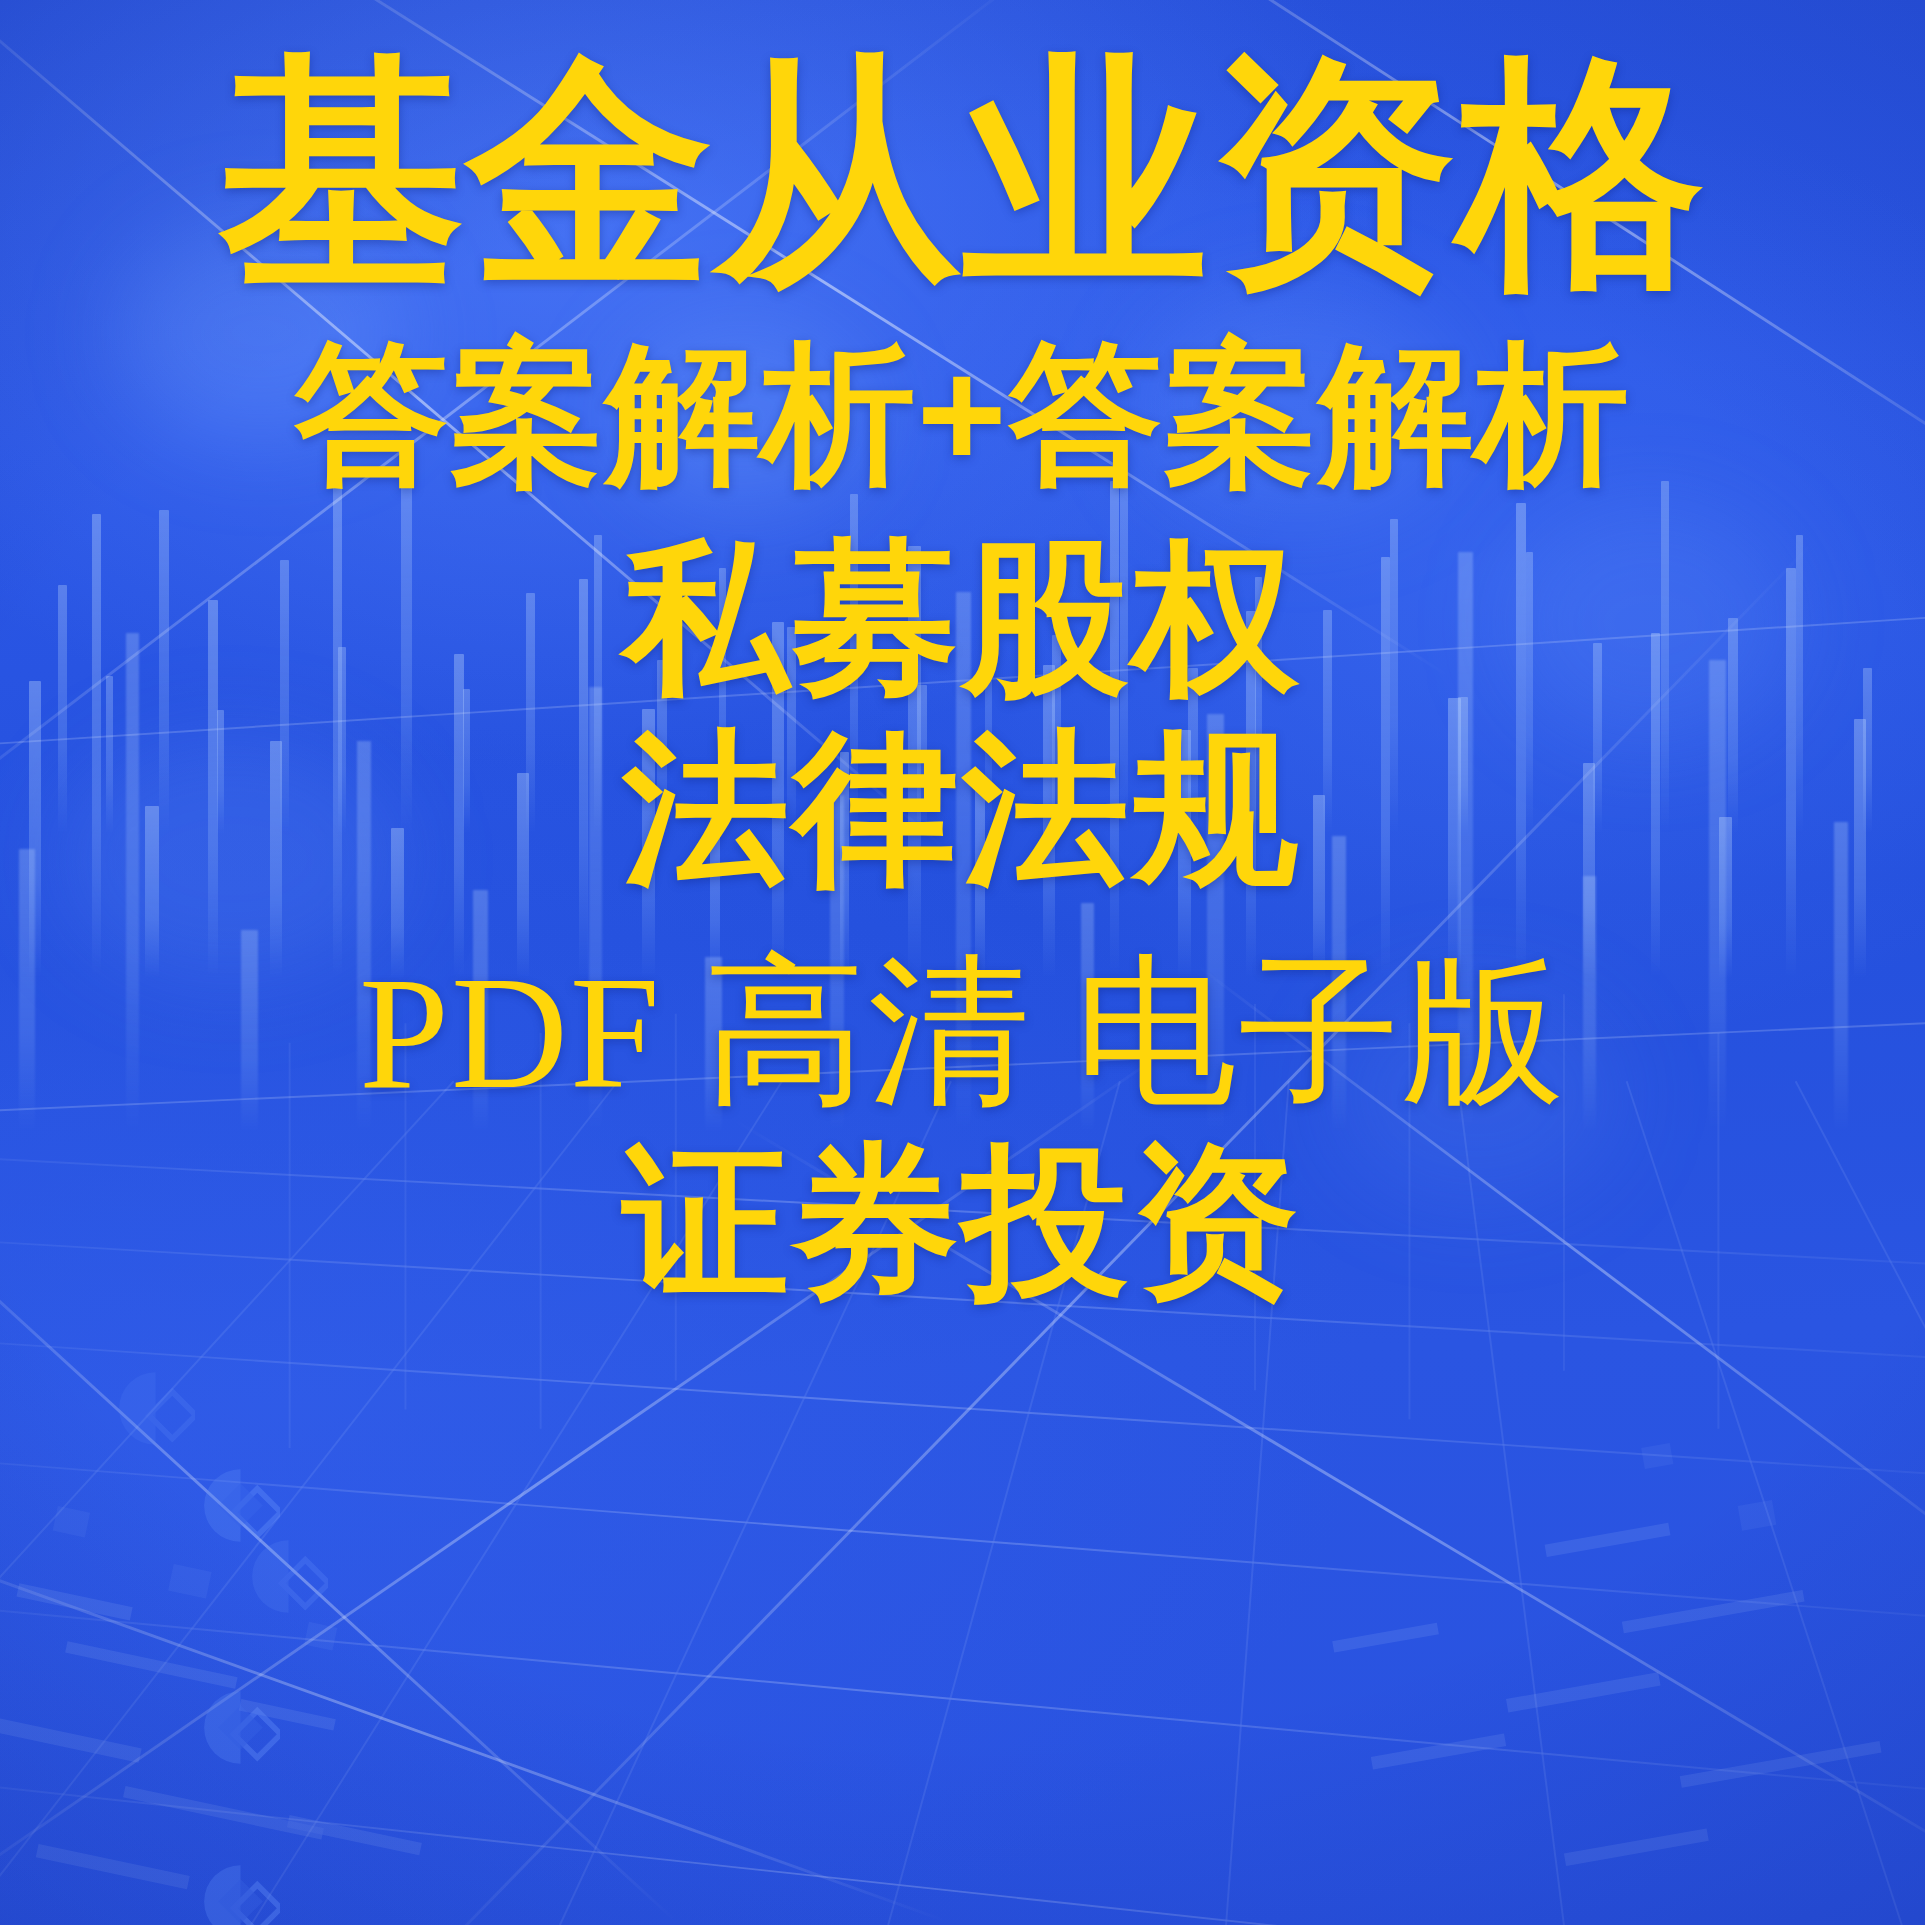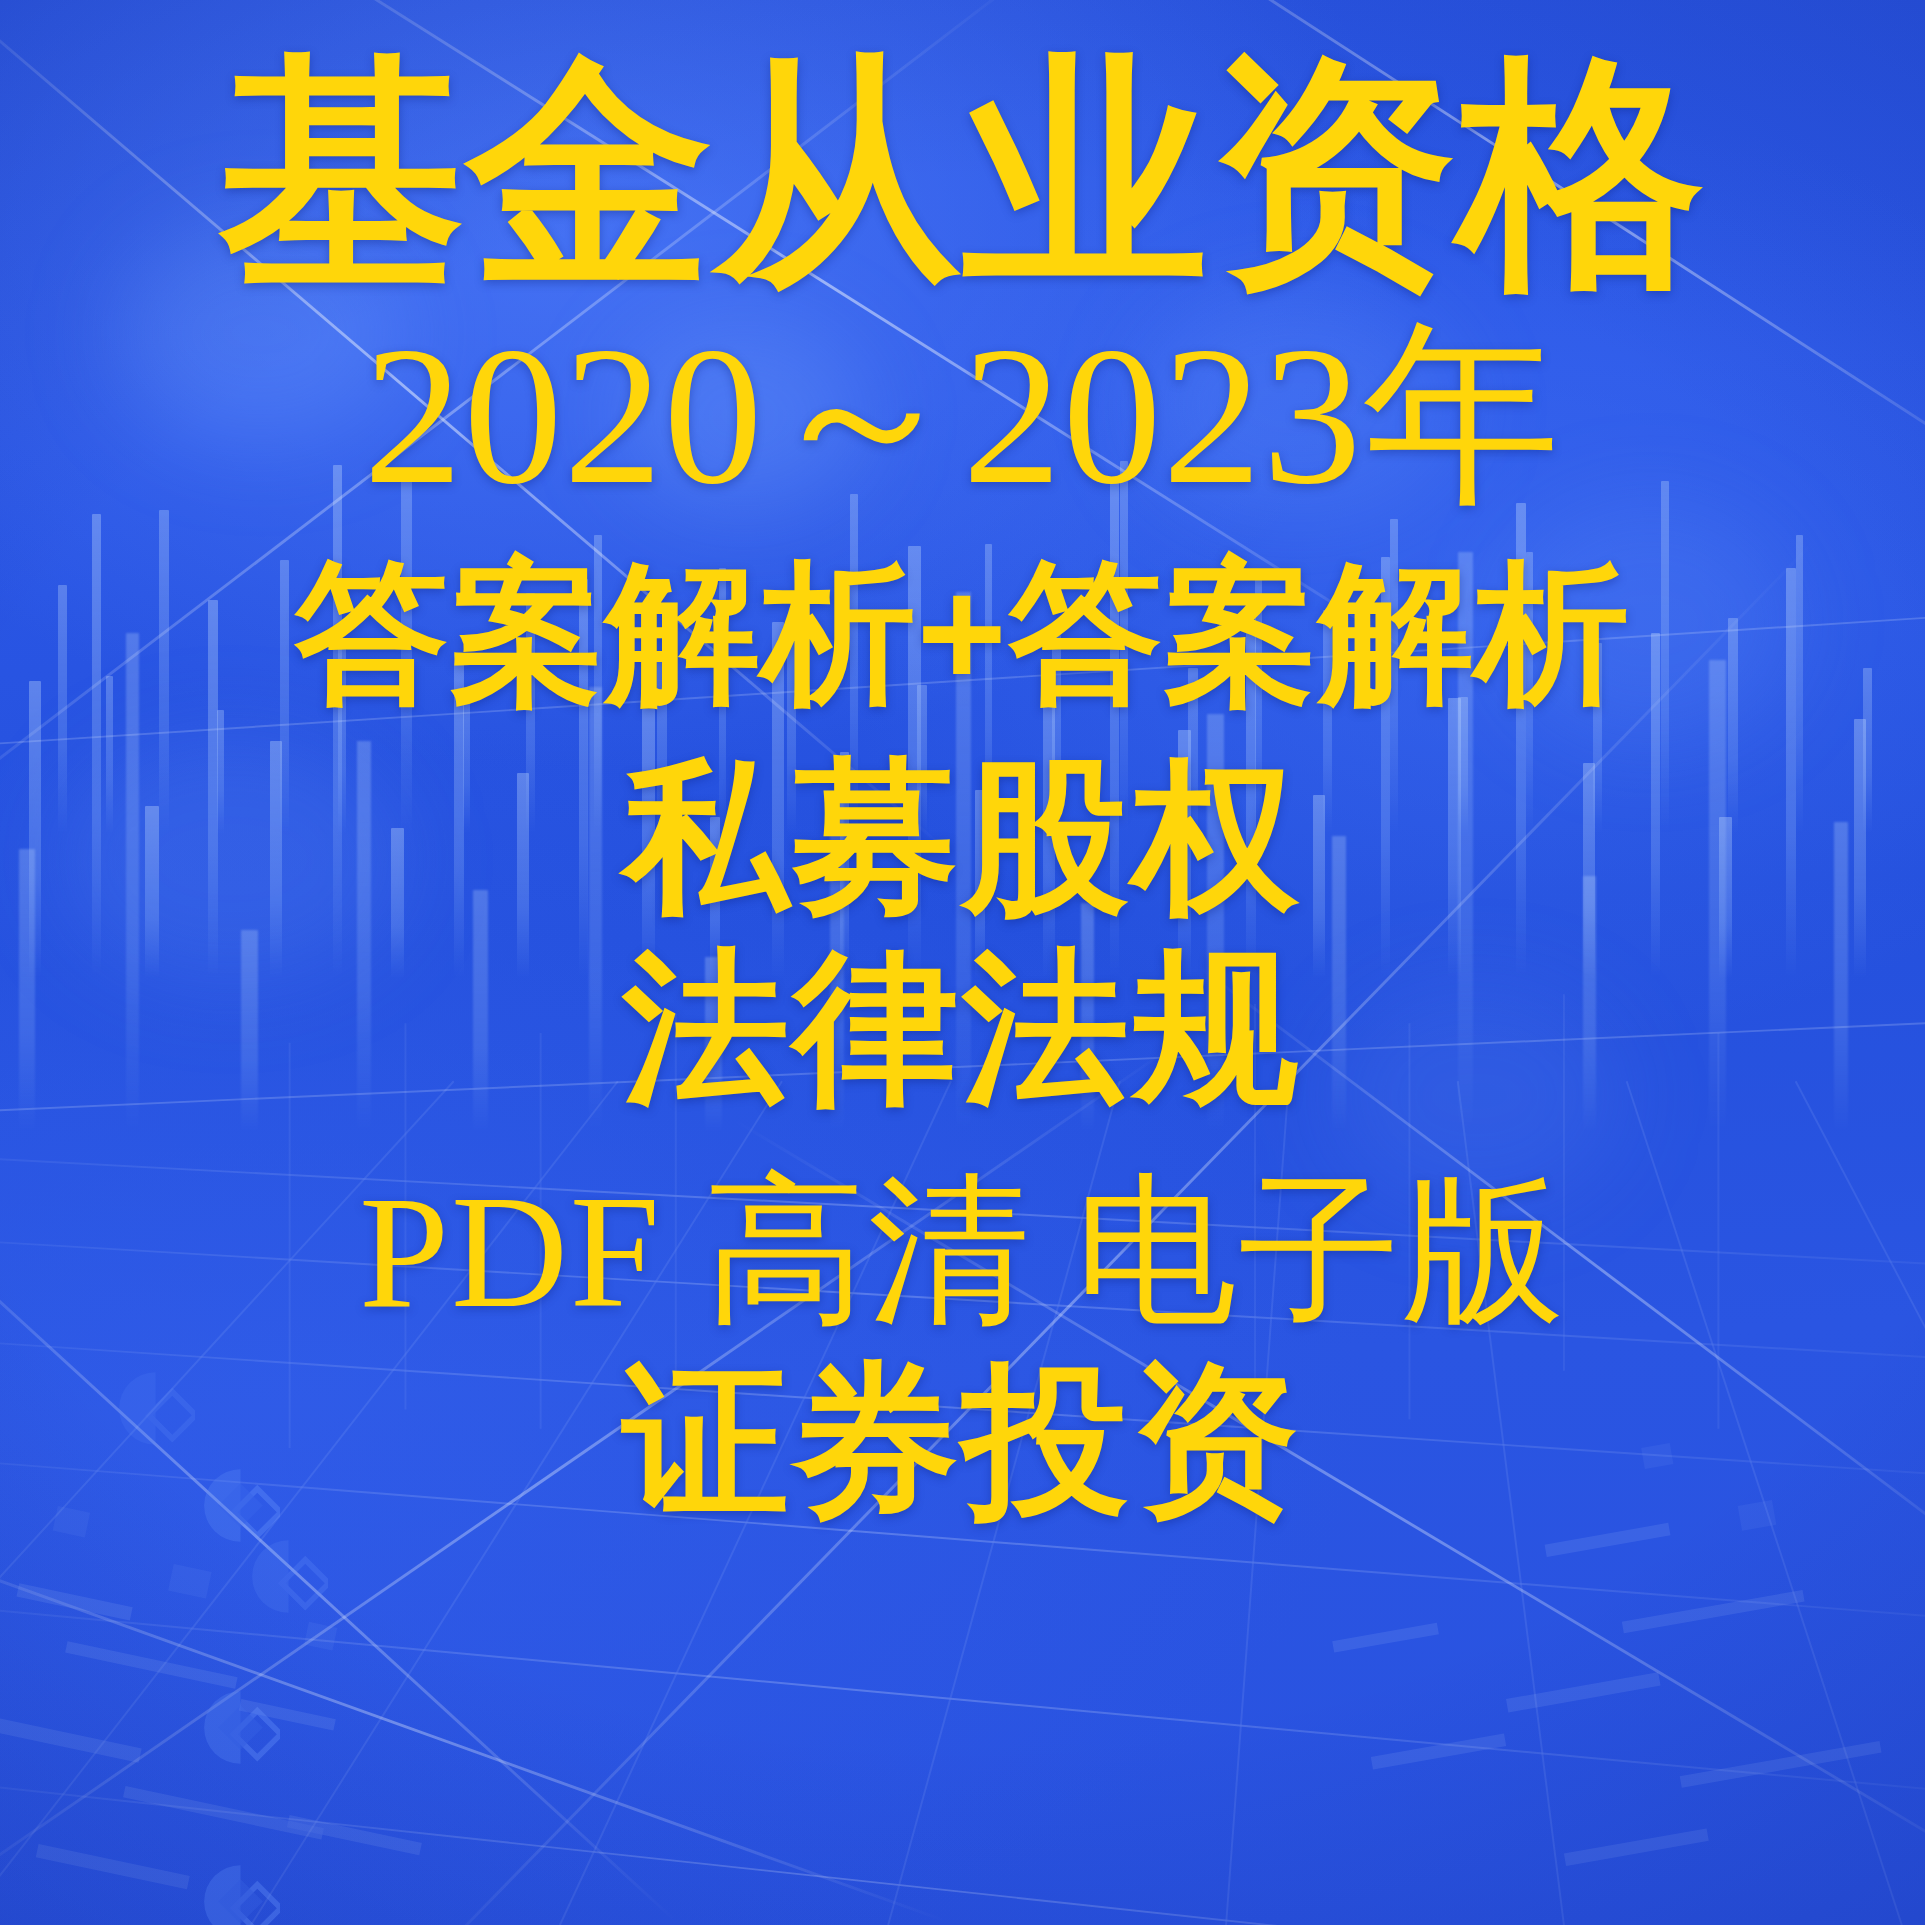--- a/index.html
+++ b/index.html
@@ -368,21 +368,20 @@
         <path d="M50 4 A46 46 0 0 0 50 96 Z" fill="#5d8bf5" opacity="0.95"></path>
         <rect x="50" y="20" width="42" height="42" transform="rotate(45 50 50)" fill="none" stroke="#6f9bff" stroke-width="7"></rect>
       </svg>
     </div>
   </div>
 
   <div class="content">
 
     <div class="line line-title">基金从业资格</div>
 
-    <div class="line line-years">2020～2023年</div>
 
     <div class="line line-sub">答案解析+答案解析</div>
 
     <div class="line line-topic first">私募股权</div>
 
     <div class="line line-topic">法律法规</div>
 
     <div class="line line-format">PDF 高清 电子版</div>
 
     <div class="line line-topic">证券投资</div>

